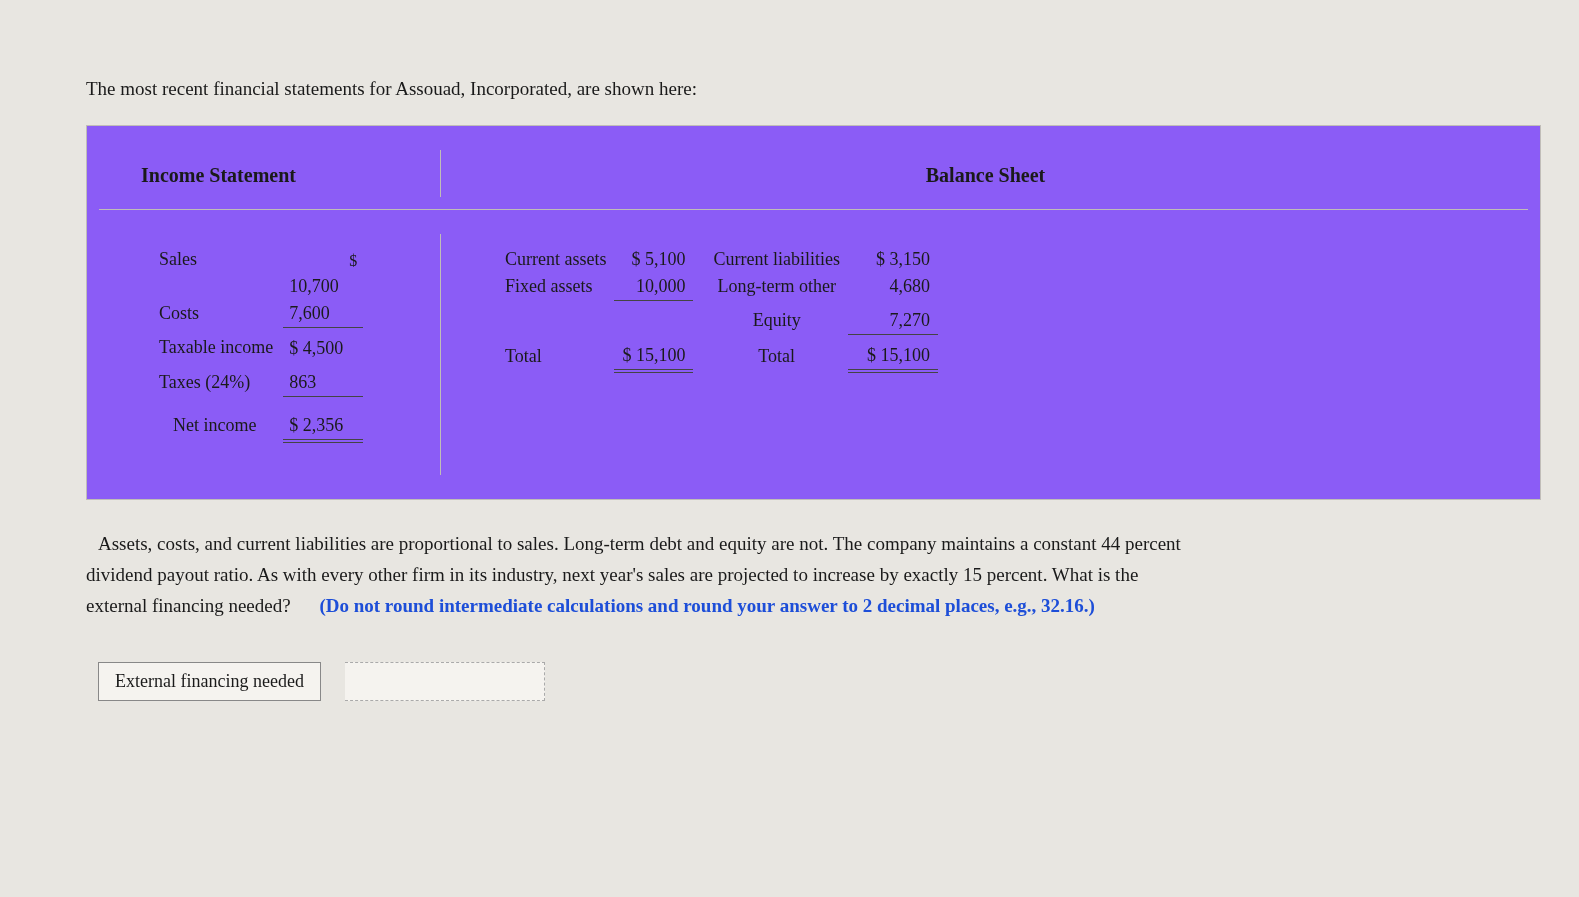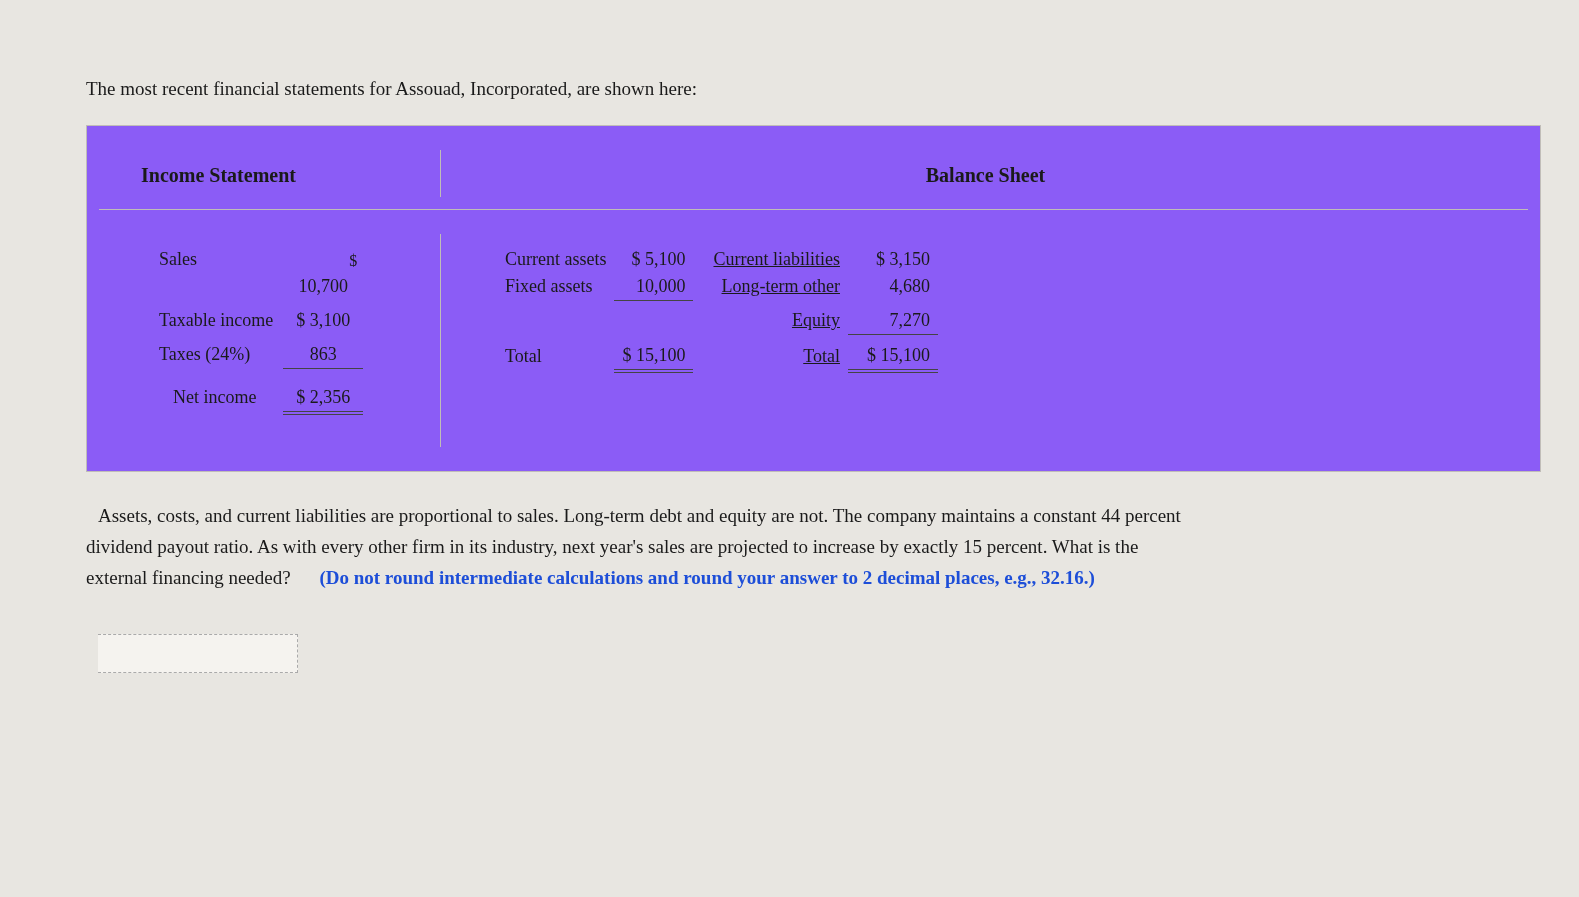--- a/index.html
+++ b/index.html
@@ -100,26 +100,26 @@
       flex: 1;
       padding: 0 20px 20px 20px;
     }
 
     table {
       border-collapse: collapse;
     }
 
     .it td { padding: 3px 6px; }
     .it .lbl { text-align: left; padding-right: 10px; }
-    .it .val { text-align: center; min-width: 80px; }
+    .it .val { text-align: left; min-width: 80px; }
 
     .bt td { padding: 3px 8px; }
     .bt .lbl { text-align: left; }
     .bt .val { text-align: right; min-width: 75px; }
-    .bt .rlbl { text-align: right; padding-left: 20px; text-decoration: underline; }
+    .bt .rlbl { text-align: center; padding-left: 20px; }
     .bt .rval { text-align: right; min-width: 90px; }
     .row-gap td { padding-top: 10px; }
     .row-gap2 td { padding-top: 18px; }
   </style>
 </head>
 <body>
 
 <p class="intro-text">The most recent financial statements for Assouad, Incorporated, are shown here:</p>
 
 <div class="main-table-wrapper">
@@ -133,23 +133,27 @@
       <table class="it">
         <tbody>
           <tr>
             <td class="lbl">Sales</td>
             <td class="val" style="text-align:right; vertical-align:top; padding-bottom:0; font-size:16px; padding-top:6px;">$</td>
           </tr>
           <tr>
             <td class="lbl"></td>
             <td class="val">10,700</td>
           </tr>
+          <tr>
+            <td class="lbl">Costs</td>
+            <td class="val" style="border-bottom: 1.5px solid #444;">7,600</td>
+          </tr>
           <tr class="row-gap">
             <td class="lbl">Taxable income</td>
-            <td class="val">$ 3,100</td>
+            <td class="val">$ 4,500</td>
           </tr>
           <tr class="row-gap">
             <td class="lbl">Taxes (24%)</td>
             <td class="val" style="border-bottom: 1.5px solid #444;">863</td>
           </tr>
           <tr class="row-gap2">
             <td class="lbl" style="padding-left: 20px;">Net income</td>
             <td class="val" style="border-bottom: 4px double #444;">$ 2,356</td>
           </tr>
         </tbody>
@@ -187,14 +191,15 @@
       </table>
     </div>
   </div>
 </div>
 
 <div class="description-text">
   <span>Assets, costs, and current liabilities are proportional to sales. Long-term debt and equity are not. The company maintains a constant 44 percent dividend payout ratio. As with every other firm in its industry, next year's sales are projected to increase by exactly 15 percent. What is the external financing needed? </span><span class="highlight">(Do not round intermediate calculations and round your answer to 2 decimal places, e.g., 32.16.)</span>
 </div>
 
 <div class="input-row">
+  <div class="input-label-box">External financing needed</div>
   <input class="input-field" type="text" placeholder="" style="">
 </div>
 
 </body></html>

